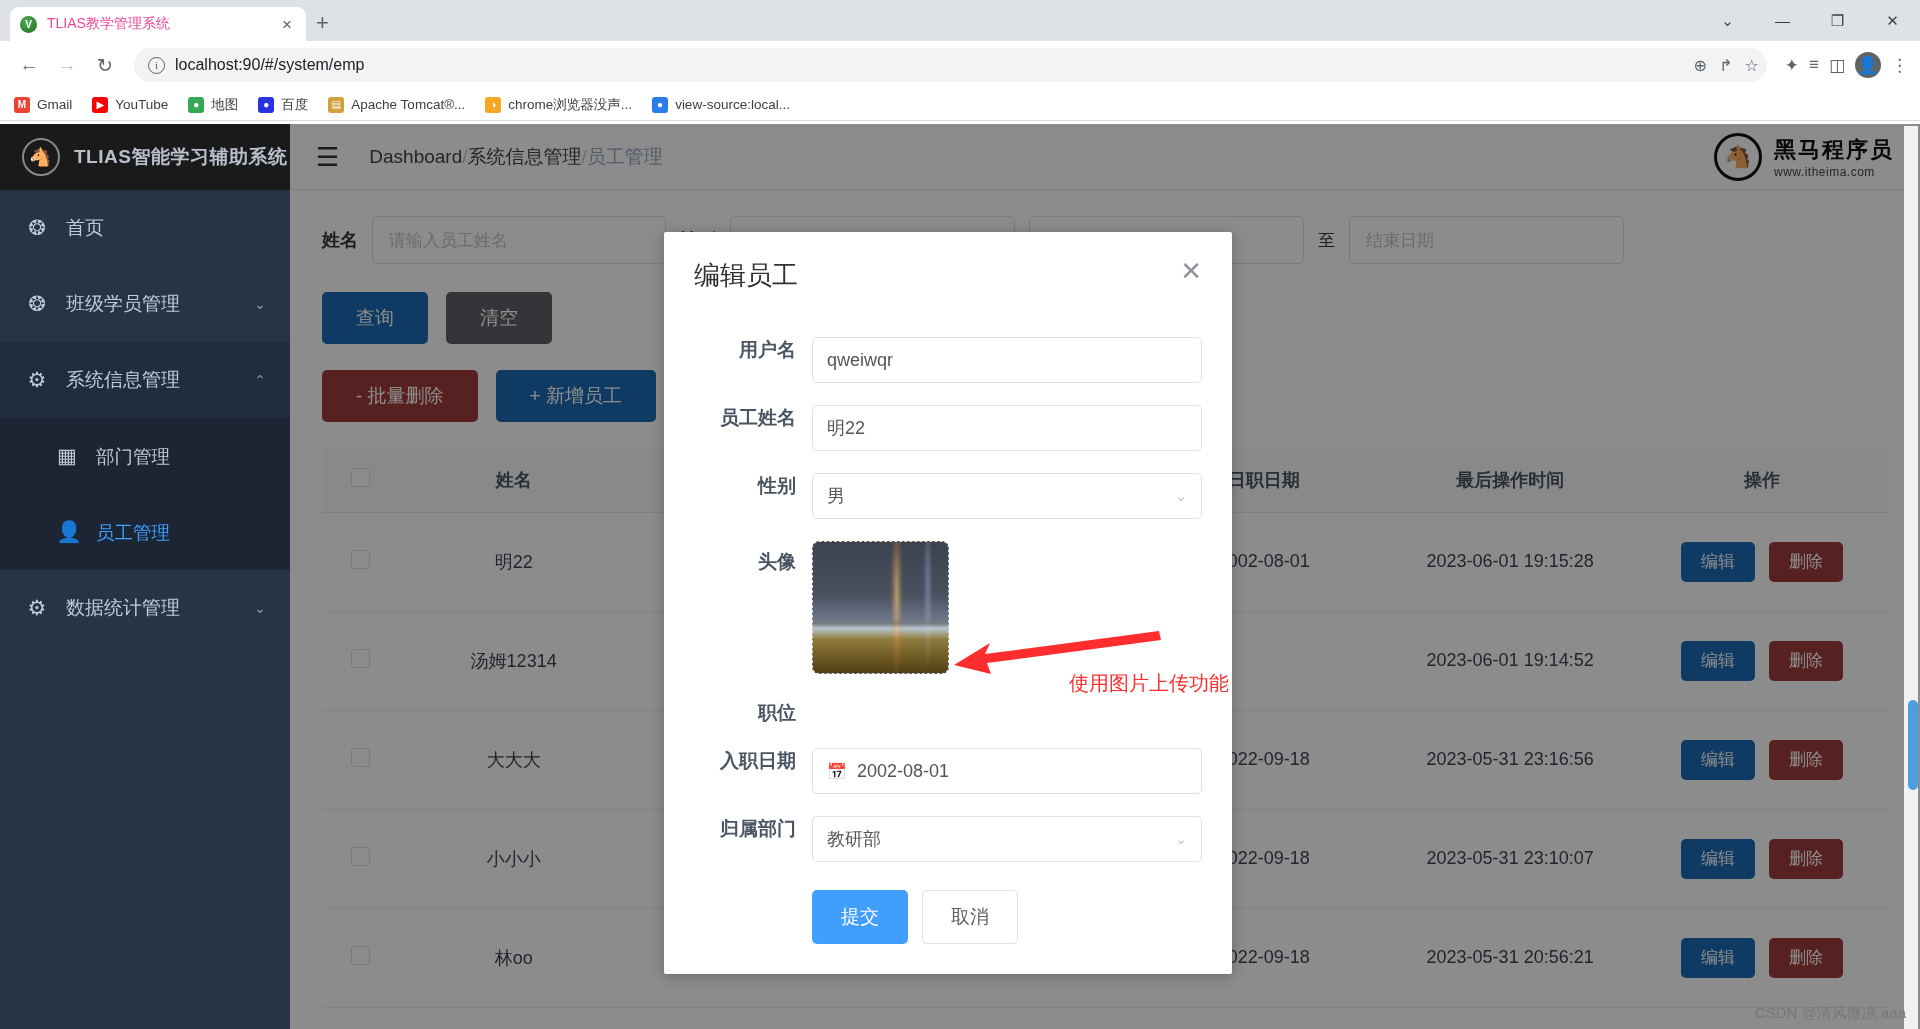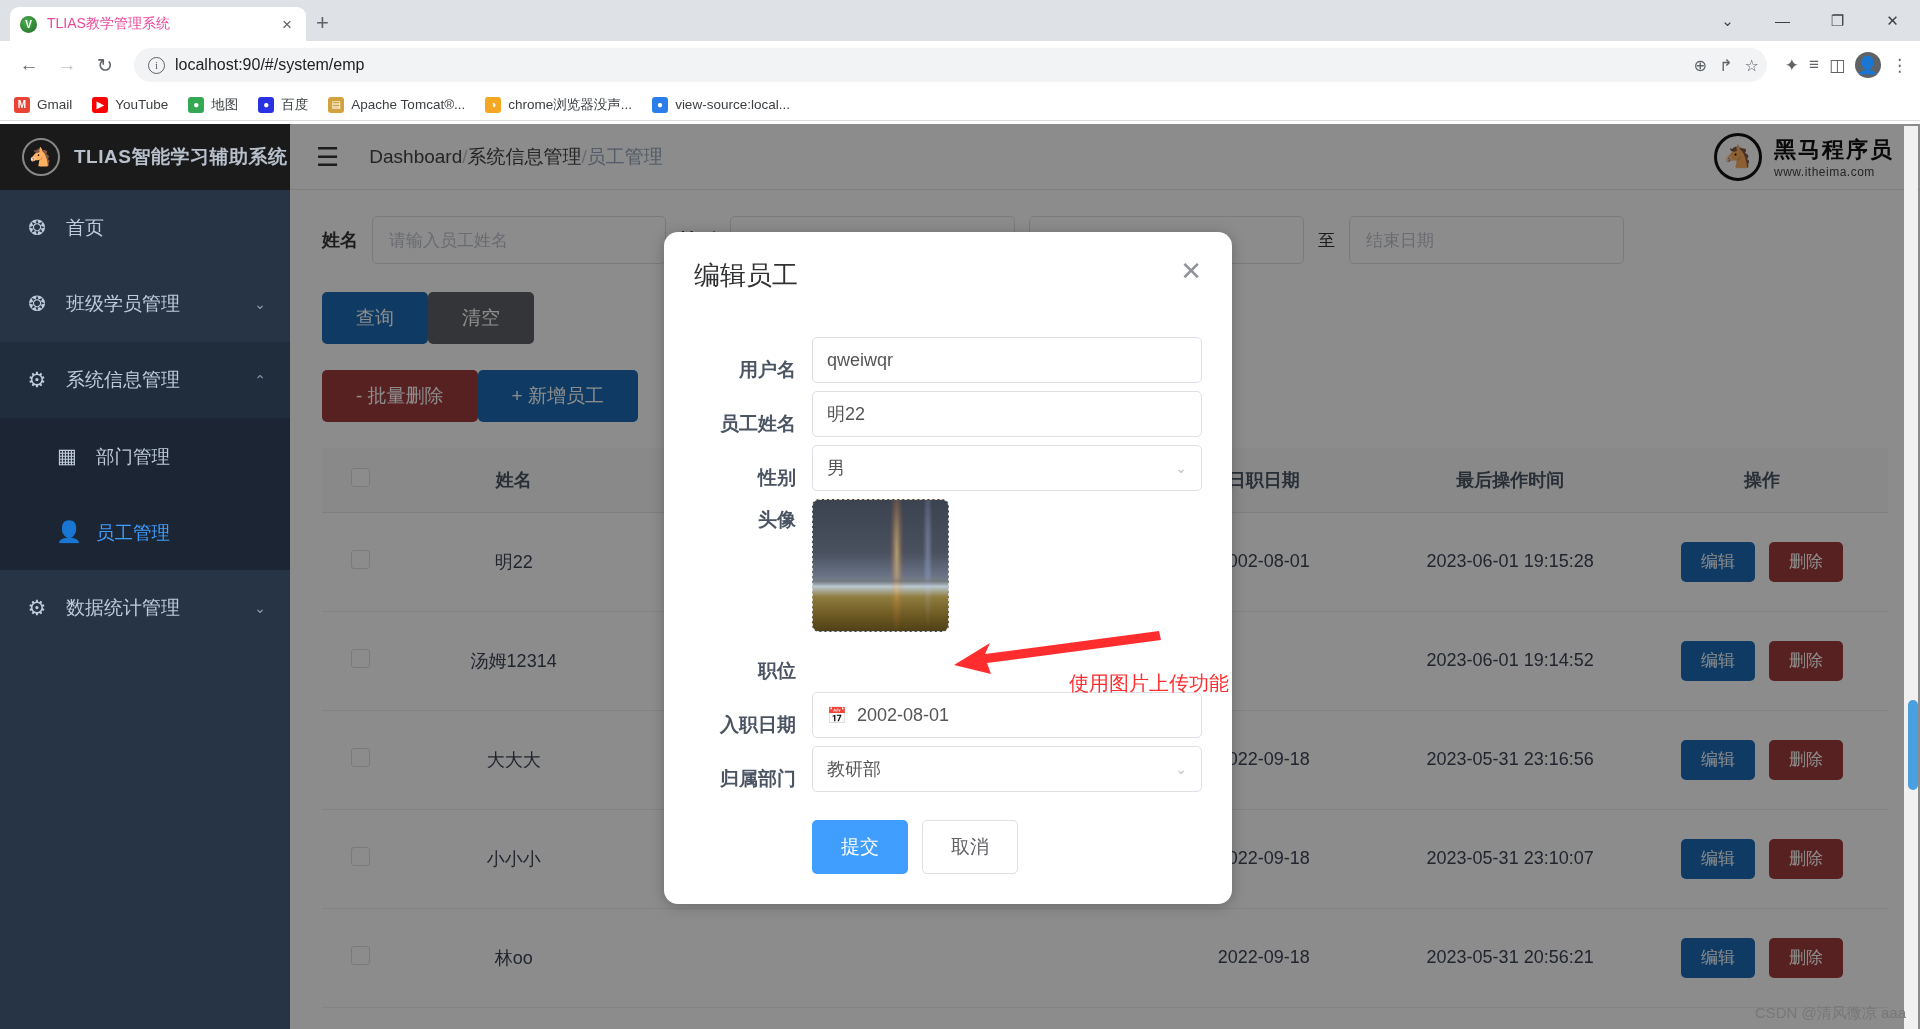--- a/index.html
+++ b/index.html
@@ -87,21 +87,21 @@
   .inp {
     height: 48px; border: 1px solid #dcdfe6; border-radius: 5px; padding: 0 16px;
     font-size: 17px; color: #c0c4cc; display: flex; align-items: center; background: #fff;
   }
   .inp.w1 { width: 294px; }
   .inp.w2 { width: 285px; }
   .inp.w3 { width: 275px; }
   .inp.sel { justify-content: space-between; }
   .chev-sm { color: #c0c4cc; font-size: 14px; }
   .to-word { font-size: 17px; color: #333; }
-  .btnrow { display: flex; margin-bottom: 26px; }
+  .btnrow { display: flex; gap: 18px; margin-bottom: 26px; }
   .btn { height: 52px; border-radius: 5px; border: none; padding: 0 34px; font-size: 19px; color: #fff; cursor: pointer; font-family: inherit; }
   .btn.primary { background: #1a6bb5; }
   .btn.grey { background: #606266; }
   .btn.danger { background: #a13c3c; }
   .btn.blue2 { background: #1a6bb5; }
 
   table.grid { width: 100%; border-collapse: collapse; table-layout: fixed; }
   table.grid th {
     height: 64px; font-size: 18px; color: #4a5463; font-weight: bold;
     border-bottom: 1px solid #e4e7ed; background: #fafafa;
@@ -115,27 +115,27 @@
   .opbtn { height: 40px; padding: 0 20px; border-radius: 5px; border: none; color: #fff; font-size: 17px; cursor: pointer; font-family: inherit;}
   .opbtn.edit { background: #1a6bb5; }
   .opbtn.del { background: #a13c3c; }
 
   
   .overlay { position: absolute; inset: 0; background: rgba(0,0,0,0.45); z-index: 30; }
 
   
   .modal {
     position: absolute; left: 664px; top: 232px; width: 568px; z-index: 40;
-    background: #fff; border-radius: 14px; box-shadow: 0 2px 14px rgba(0,0,0,.25);
+    background: #fff; border-radius: 2px; box-shadow: 0 2px 14px rgba(0,0,0,.25);
     padding: 26px 30px 30px 30px;
   }
   .modal-head { display: flex; align-items: flex-start; justify-content: space-between; margin-bottom: 44px;}
   .modal-title { font-size: 26px; color: #303133; }
   .modal-x { font-size: 26px; color: #909399; cursor: pointer; line-height: 1; }
-  .frow { display: flex; align-items: flex-end; margin-bottom: 8px; }
+  .frow { display: flex; align-items: flex-start; margin-bottom: 22px; }
   .frow.top { align-items: flex-start; }
   .flab { width: 118px; text-align: right; padding-right: 16px; font-size: 19px; color: #4a5463; font-weight: bold; flex-shrink: 0;}
   .fctl {
     flex: 1; height: 46px; border: 1px solid #dcdfe6; border-radius: 5px;
     display: flex; align-items: center; padding: 0 14px; font-size: 18px; color: #555; background:#fff;
   }
   .fctl.placeholderish { color: #8a8f99; }
   .fctl.sel { justify-content: space-between; }
   .cal-ico { color: #c0c4cc; font-size: 16px; margin-right: 10px; }
   .avatar-img {

